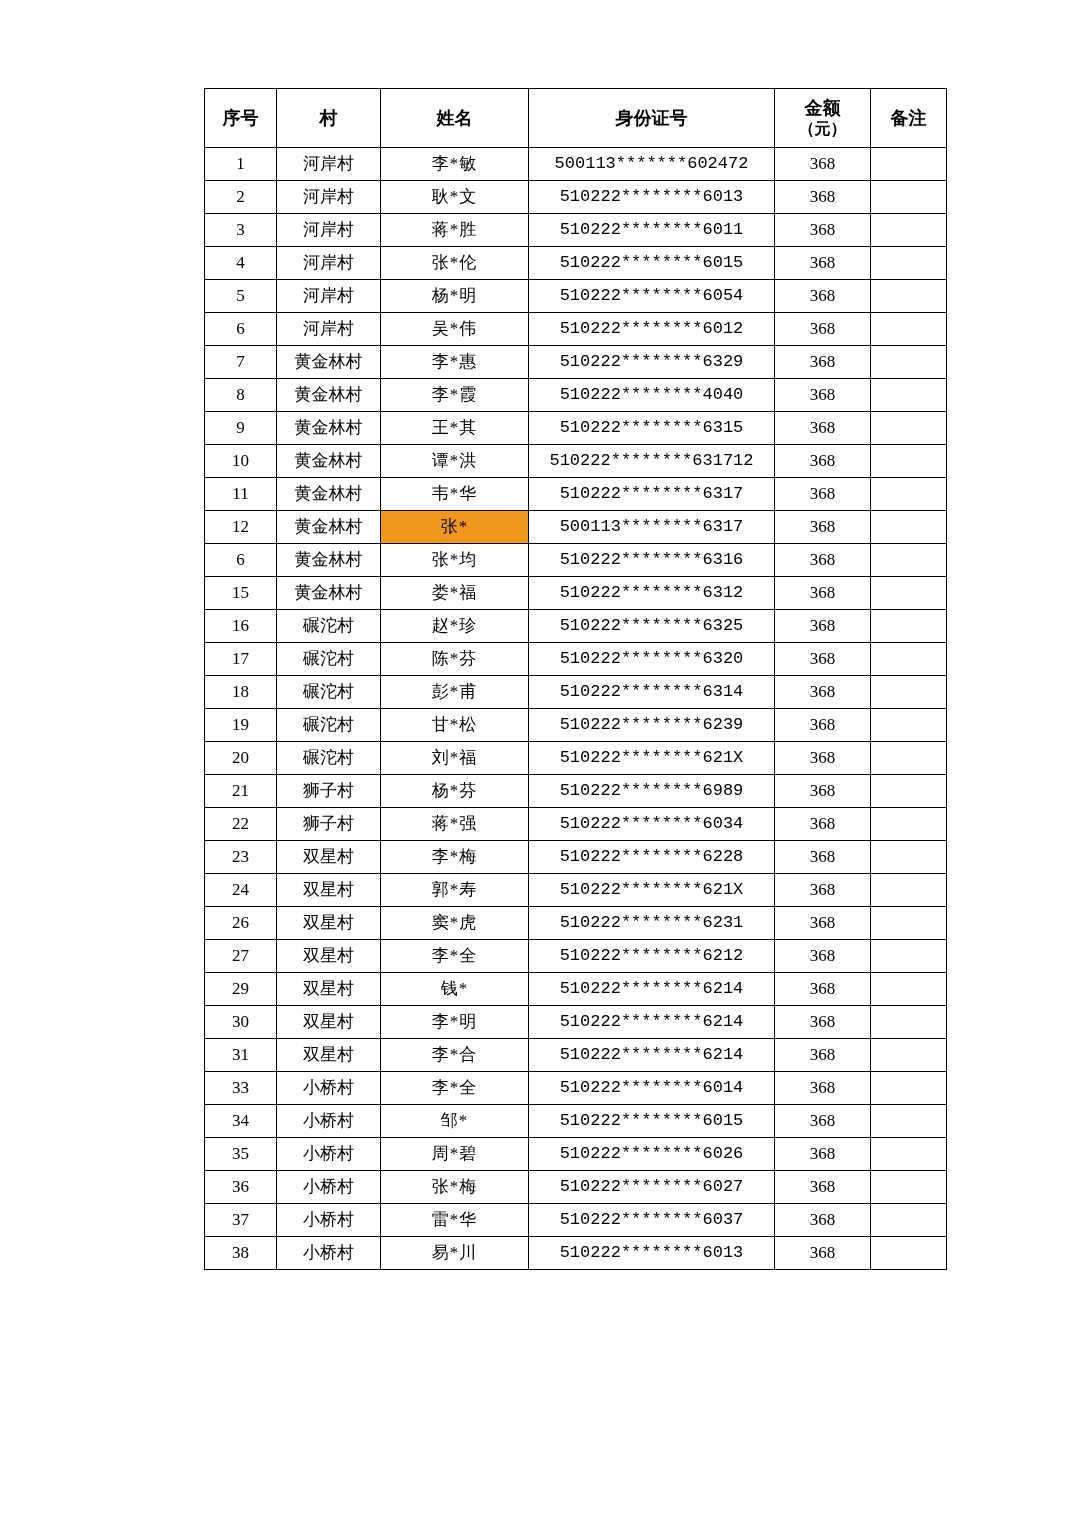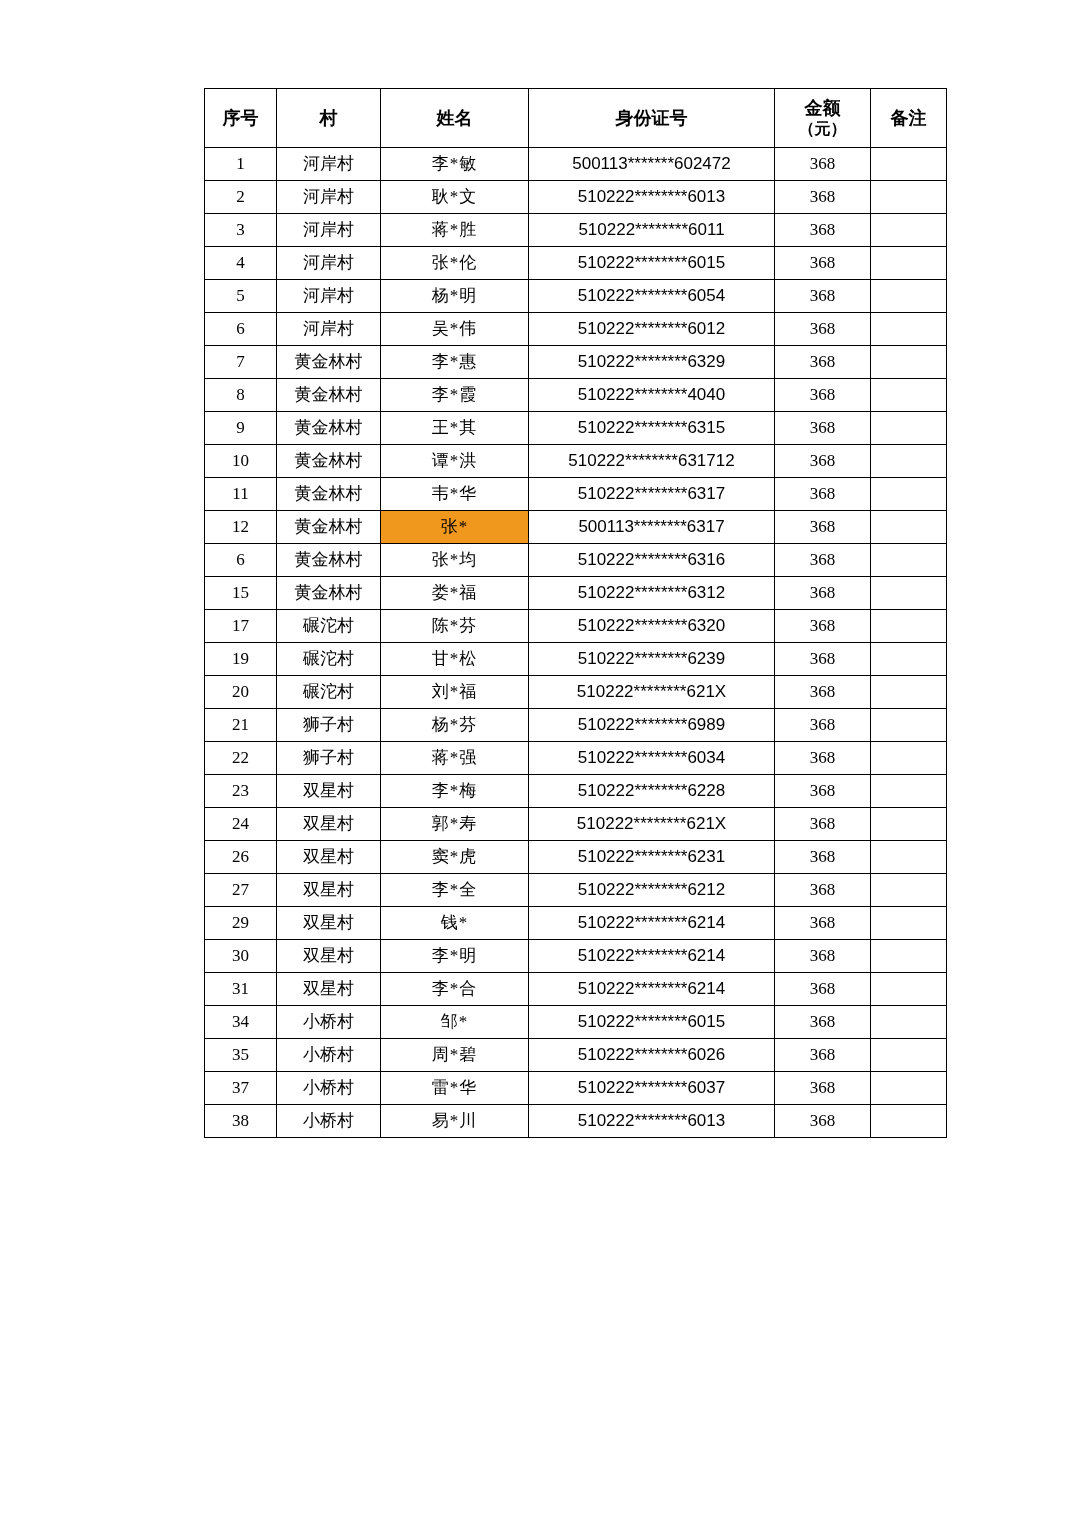--- a/index.html
+++ b/index.html
@@ -57,21 +57,21 @@
     line-height: 1.25;
   }
   .hdr-amount .unit {
     display: block;
     font-size: 16px;
   }
   td.highlight {
     background: #f0981d;
   }
   td.idcell {
-    font-family: Liberation Sans, sans-serif;
+    font-family: Liberation Mono, monospace;
     letter-spacing: 0px;
     font-size: 17px;
     white-space: nowrap;
   }
   td.namecell {
     letter-spacing: 1px;
   }
   td.villagecell {
     letter-spacing: 0px;
   }
@@ -212,24 +212,40 @@
           </tr>
           <tr>
             <td>15</td>
             <td class="villagecell">黄金林村</td>
             <td class="namecell">娄*福</td>
             <td class="idcell">510222********6312</td>
             <td>368</td>
             <td></td>
           </tr>
           <tr>
+            <td>16</td>
+            <td class="villagecell">碾沱村</td>
+            <td class="namecell">赵*珍</td>
+            <td class="idcell">510222********6325</td>
+            <td>368</td>
+            <td></td>
+          </tr>
+          <tr>
             <td>17</td>
             <td class="villagecell">碾沱村</td>
             <td class="namecell">陈*芬</td>
             <td class="idcell">510222********6320</td>
+            <td>368</td>
+            <td></td>
+          </tr>
+          <tr>
+            <td>18</td>
+            <td class="villagecell">碾沱村</td>
+            <td class="namecell">彭*甫</td>
+            <td class="idcell">510222********6314</td>
             <td>368</td>
             <td></td>
           </tr>
           <tr>
             <td>19</td>
             <td class="villagecell">碾沱村</td>
             <td class="namecell">甘*松</td>
             <td class="idcell">510222********6239</td>
             <td>368</td>
             <td></td>
@@ -308,32 +324,48 @@
           </tr>
           <tr>
             <td>31</td>
             <td class="villagecell">双星村</td>
             <td class="namecell">李*合</td>
             <td class="idcell">510222********6214</td>
             <td>368</td>
             <td></td>
           </tr>
           <tr>
+            <td>33</td>
+            <td class="villagecell">小桥村</td>
+            <td class="namecell">李*全</td>
+            <td class="idcell">510222********6014</td>
+            <td>368</td>
+            <td></td>
+          </tr>
+          <tr>
             <td>34</td>
             <td class="villagecell">小桥村</td>
             <td class="namecell">邹*</td>
             <td class="idcell">510222********6015</td>
             <td>368</td>
             <td></td>
           </tr>
           <tr>
             <td>35</td>
             <td class="villagecell">小桥村</td>
             <td class="namecell">周*碧</td>
             <td class="idcell">510222********6026</td>
+            <td>368</td>
+            <td></td>
+          </tr>
+          <tr>
+            <td>36</td>
+            <td class="villagecell">小桥村</td>
+            <td class="namecell">张*梅</td>
+            <td class="idcell">510222********6027</td>
             <td>368</td>
             <td></td>
           </tr>
           <tr>
             <td>37</td>
             <td class="villagecell">小桥村</td>
             <td class="namecell">雷*华</td>
             <td class="idcell">510222********6037</td>
             <td>368</td>
             <td></td>

